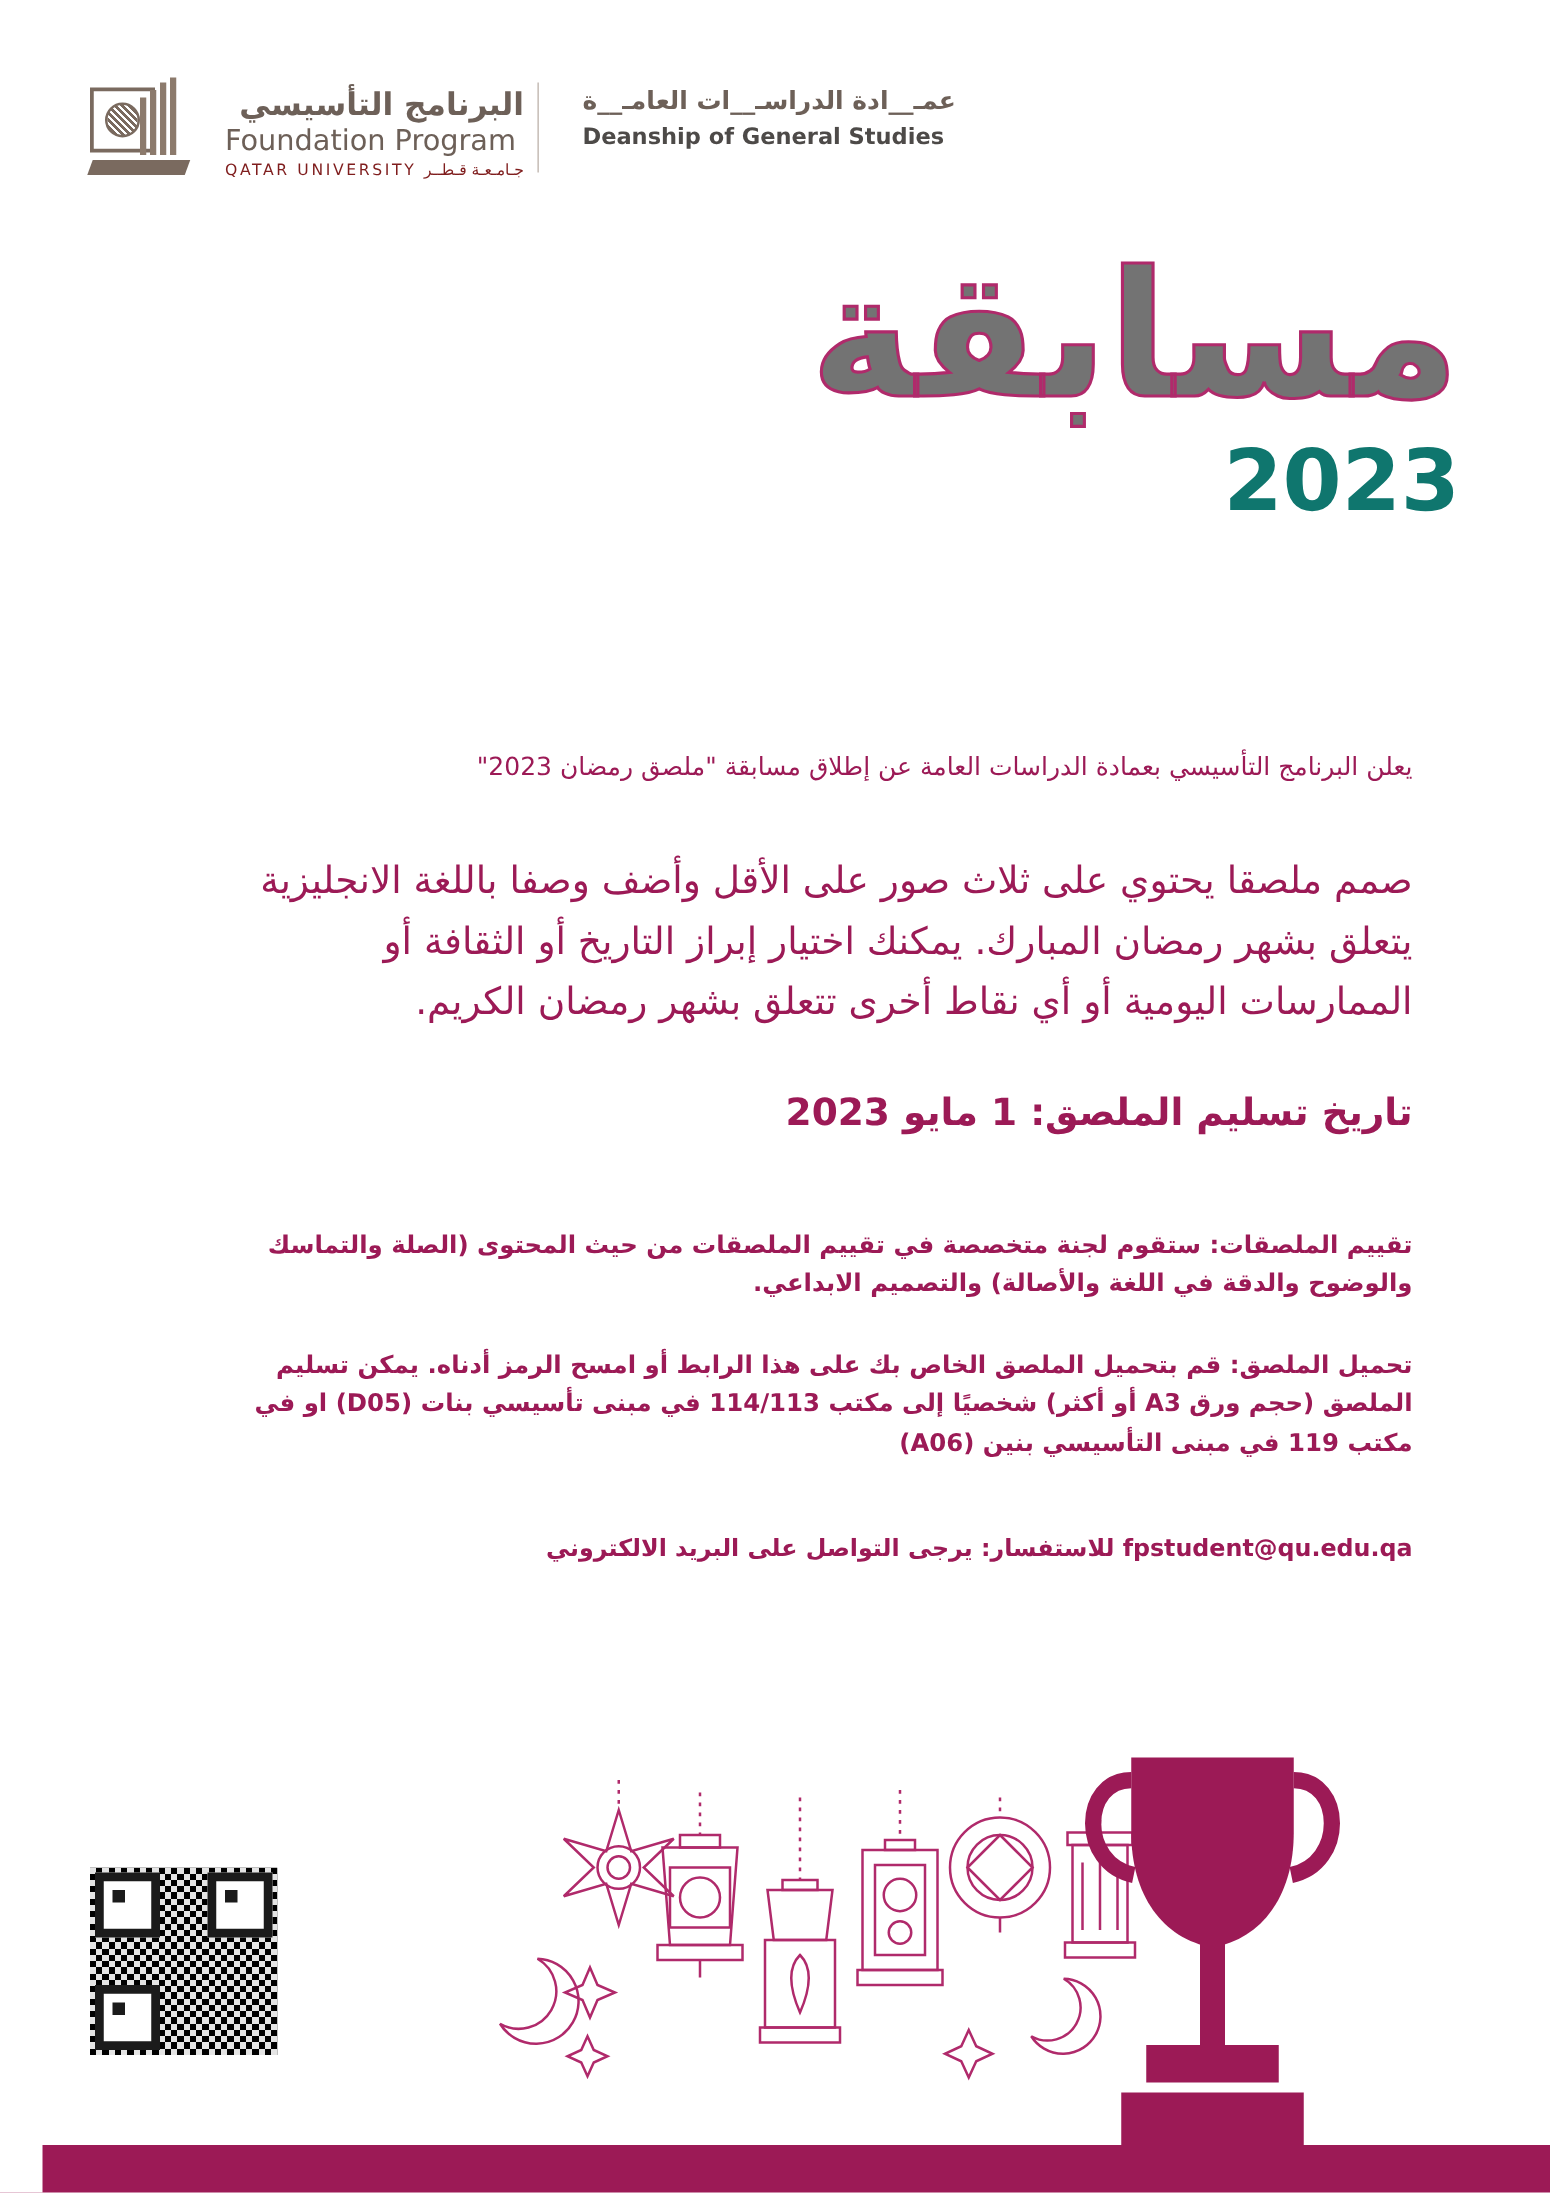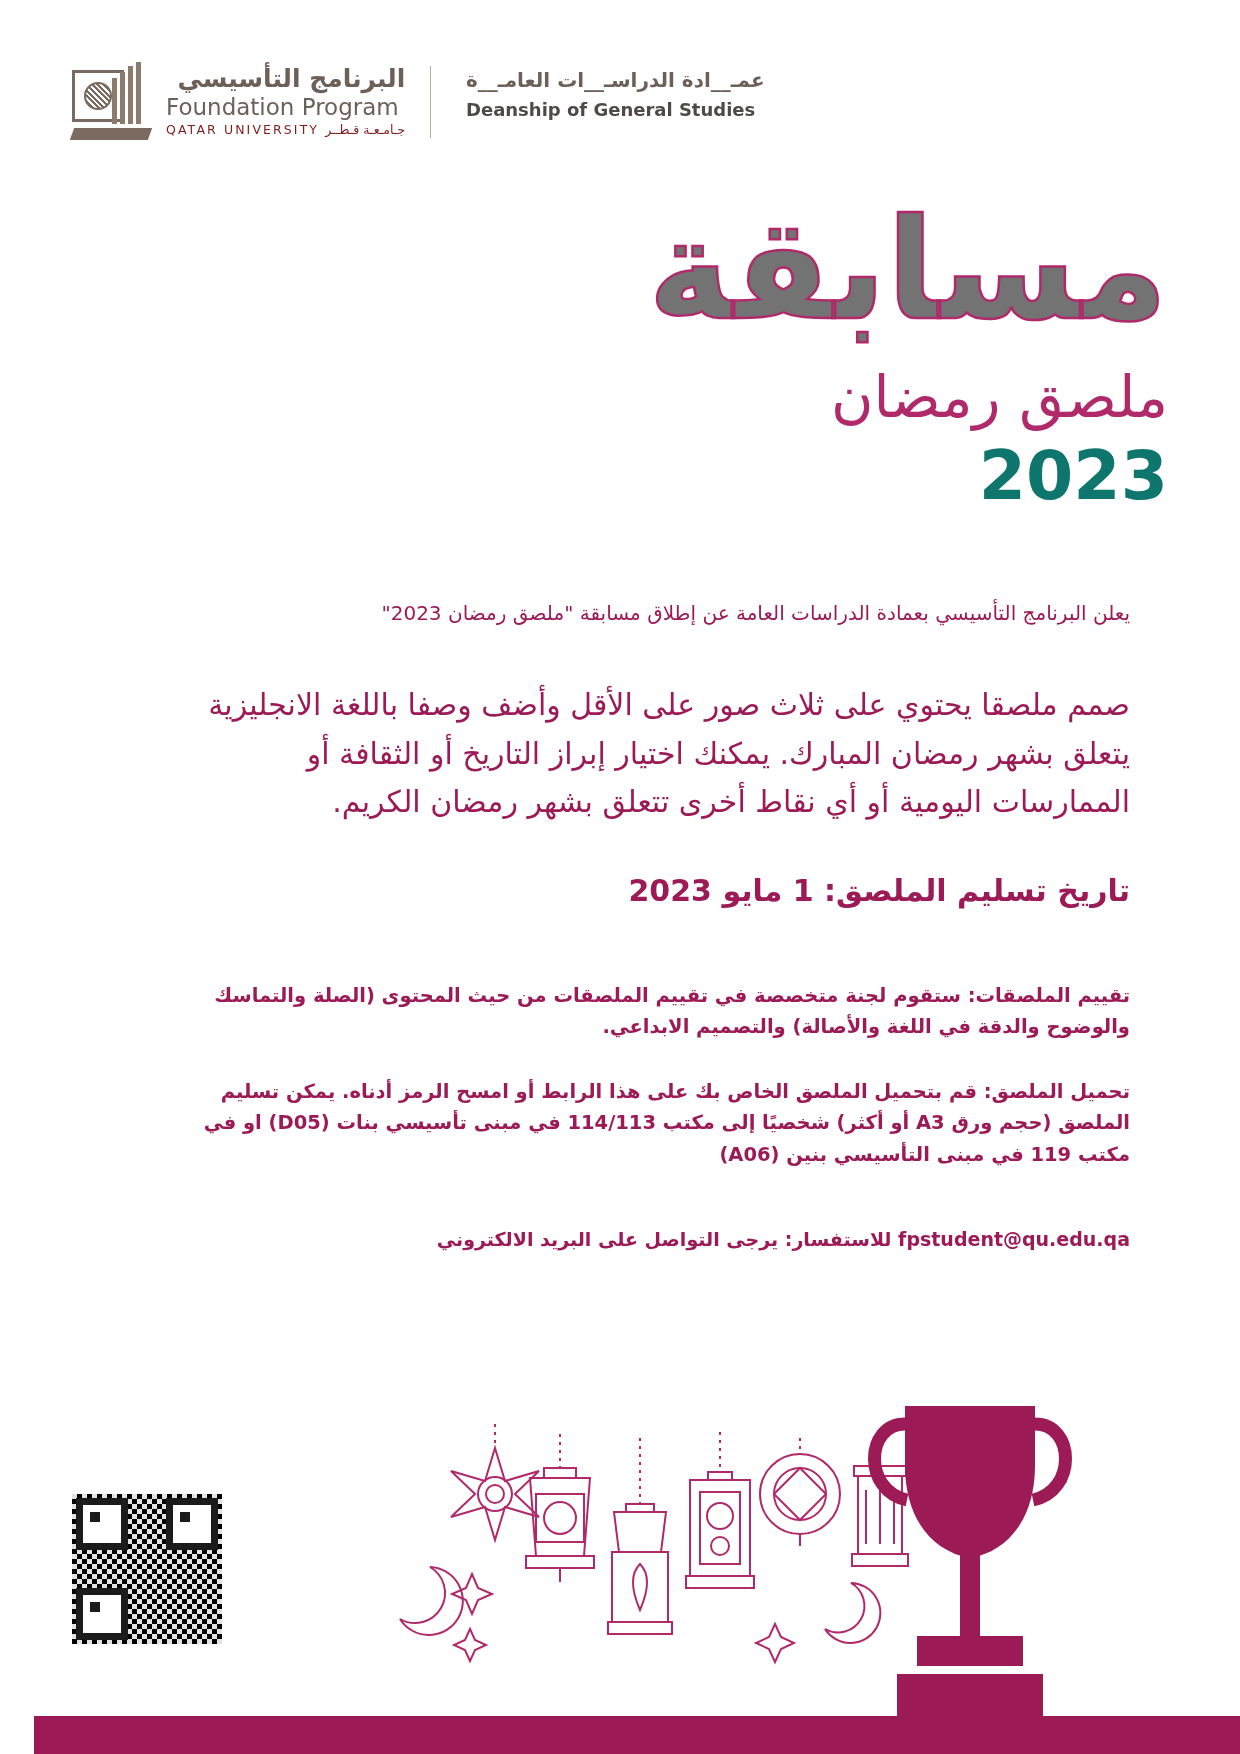--- a/index.html
+++ b/index.html
@@ -23,22 +23,22 @@
     left: 0;
     width: 1240px;
     height: 110px;
     direction: ltr;
   }
   .logo-block {
     position: absolute;
     left: 72px;
     top: 0;
     display: flex;
-    align-items: flex-start;
-    gap: 16px;
+    align-items: flex-end;
+    gap: 30px;
   }
   .logo-mark {
     width: 78px;
     height: 80px;
     position: relative;
   }
   .logo-mark .sq {
     position: absolute;
     left: 0; top: 8px;
     width: 46px; height: 46px;
@@ -302,21 +302,20 @@
 
   <div class="deanship">
     <div class="ar">عمـ__ادة الدراسـ__ات العامـ__ة</div>
     <div class="en">Deanship of General Studies</div>
   </div>
 
 </div>
 
 <div class="title-wrap">
   <div class="title-main">مسابقة</div>
-  <div class="title-sub">ملصق رمضان</div>
   <div class="title-year">2023</div>
 </div>
 
 <div class="body-wrap">
   <div class="para-1">يعلن البرنامج التأسيسي بعمادة الدراسات العامة عن إطلاق مسابقة "ملصق رمضان 2023"</div>
   <div class="para-2">صمم ملصقا يحتوي على ثلاث صور على الأقل وأضف وصفا باللغة الانجليزية يتعلق بشهر رمضان المبارك. يمكنك اختيار إبراز التاريخ أو الثقافة أو الممارسات اليومية أو أي نقاط أخرى تتعلق بشهر رمضان الكريم.</div>
   <div class="deadline">تاريخ تسليم الملصق: 1 مايو 2023</div>
   <div class="para-3">تقييم الملصقات: ستقوم لجنة متخصصة في تقييم الملصقات من حيث المحتوى (الصلة والتماسك والوضوح والدقة في اللغة والأصالة) والتصميم الابداعي.</div>
   <div class="para-4">تحميل الملصق: قم بتحميل الملصق الخاص بك على هذا الرابط أو امسح الرمز أدناه. يمكن تسليم الملصق (حجم ورق A3 أو أكثر) شخصيًا إلى مكتب 114/113 في مبنى تأسيسي بنات (D05) او في مكتب 119 في مبنى التأسيسي بنين (A06)</div>
   <div class="contact">

